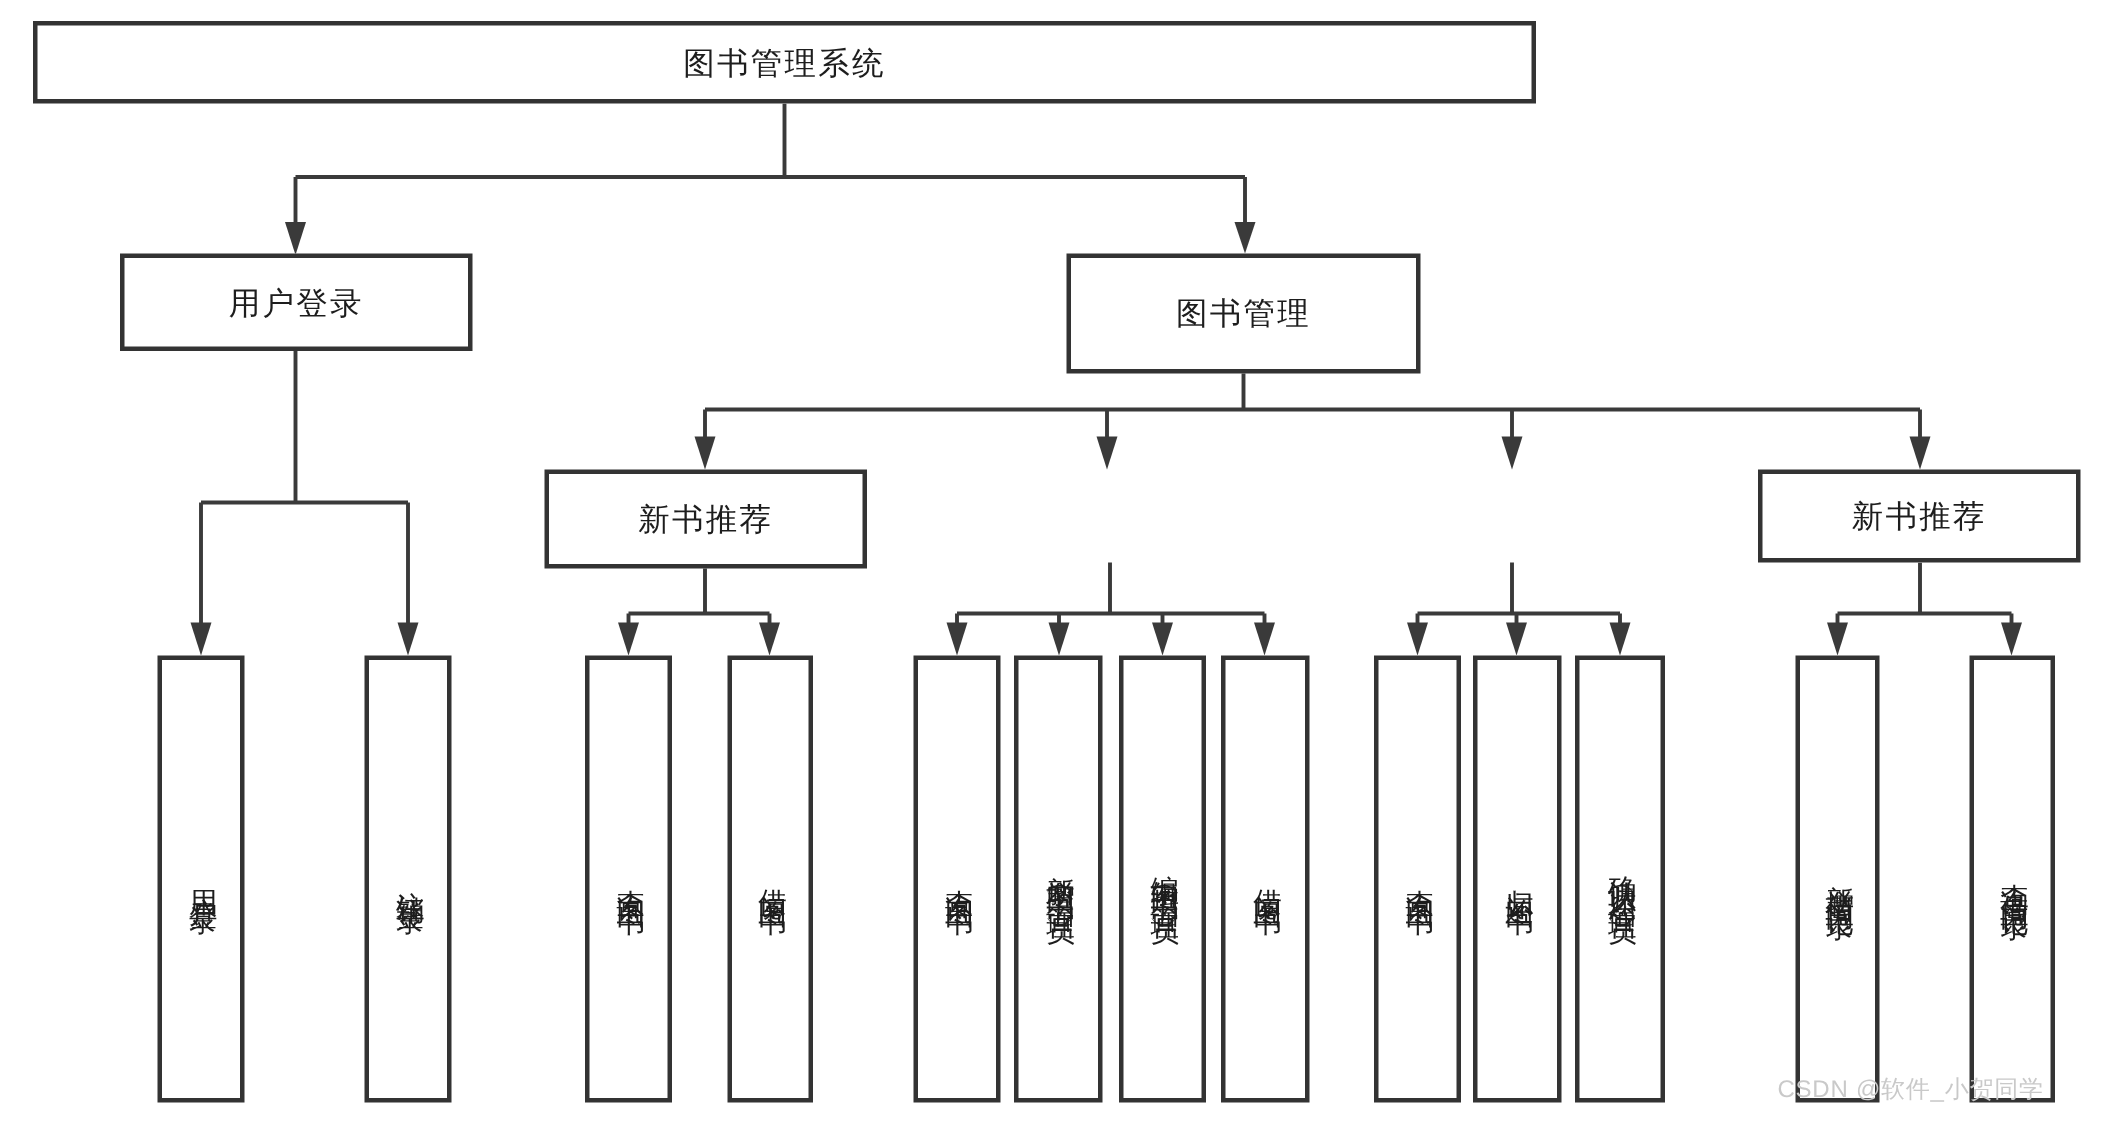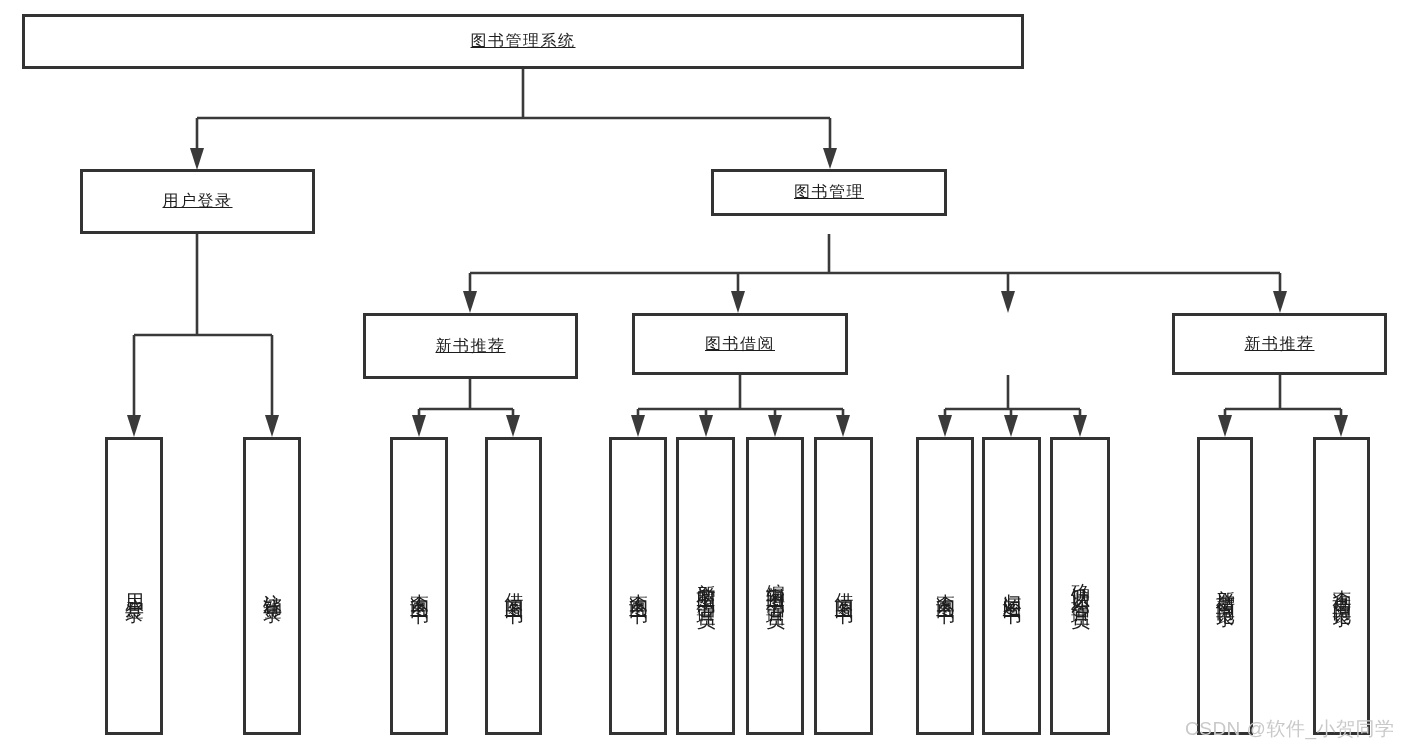--- a/index.html
+++ b/index.html
@@ -20,33 +20,33 @@
   svg.connectors{position:absolute;left:0;top:0;z-index:1;}
   svg.connectors path{stroke:var(--line);stroke-width:2.6;fill:none;}
   svg.connectors line{stroke:var(--line);stroke-width:2.6;}
   svg.connectors polygon{fill:var(--line);stroke:none;}
   .node{
     position:absolute;z-index:2;background:var(--bg);
     border:3px solid var(--border);
     display:flex;align-items:center;justify-content:center;
     text-align:center;
   }
-  .h-node{font-size:16px;letter-spacing:1.5px;text-decoration:underline;}
+  .h-node{font-size:21px;letter-spacing:1.5px;}
   .v-node{font-size:19px;}
   .v-node .vtxt{
     writing-mode:vertical-rl;
     text-orientation:mixed;
     letter-spacing:4px;
     line-height:1.1;
     max-height:284px;
   }
   .watermark{
     position:absolute;z-index:5;
     left:1185px;top:716px;
-    font-size:19px;letter-spacing:0.5px;
+    font-size:16px;letter-spacing:0.5px;
     color:var(--wm);
     white-space:nowrap;
   }
 </style>
 </head>
 <body>
 
 <div class="canvas">
 
   <svg class="connectors" width="1405" height="747" viewBox="0 0 1405 747">
@@ -104,29 +104,26 @@
       <polygon points="1334,415 1348,415 1341,437"></polygon>
   </svg>
 
   <div class="node h-node" style="left:22px;top:14px;width:1002px;height:55px;">
     <span>图书管理系统</span>
   </div>
 
   <div class="node h-node" style="left:80px;top:169px;width:235px;height:65px;">
     <span>用户登录</span>
   </div>
-  <div class="node h-node" style="left:711px;top:169px;width:236px;height:47px;">
+  <div class="node h-node" style="left:711px;top:169px;width:236px;height:80px;">
     <span>图书管理</span>
   </div>
 
   <div class="node h-node" style="left:363px;top:313px;width:215px;height:66px;">
     <span>新书推荐</span>
-  </div>
-  <div class="node h-node" style="left:632px;top:313px;width:216px;height:62px;">
-    <span>图书借阅</span>
   </div>
   <div class="node h-node" style="left:1172px;top:313px;width:215px;height:62px;">
     <span>新书推荐</span>
   </div>
 
   <div class="node v-node" style="left:105px;top:437px;width:58px;height:298px;">
     <span class="vtxt">用户登录</span>
   </div>
   <div class="node v-node" style="left:243px;top:437px;width:58px;height:298px;">
     <span class="vtxt">注销登录</span>

